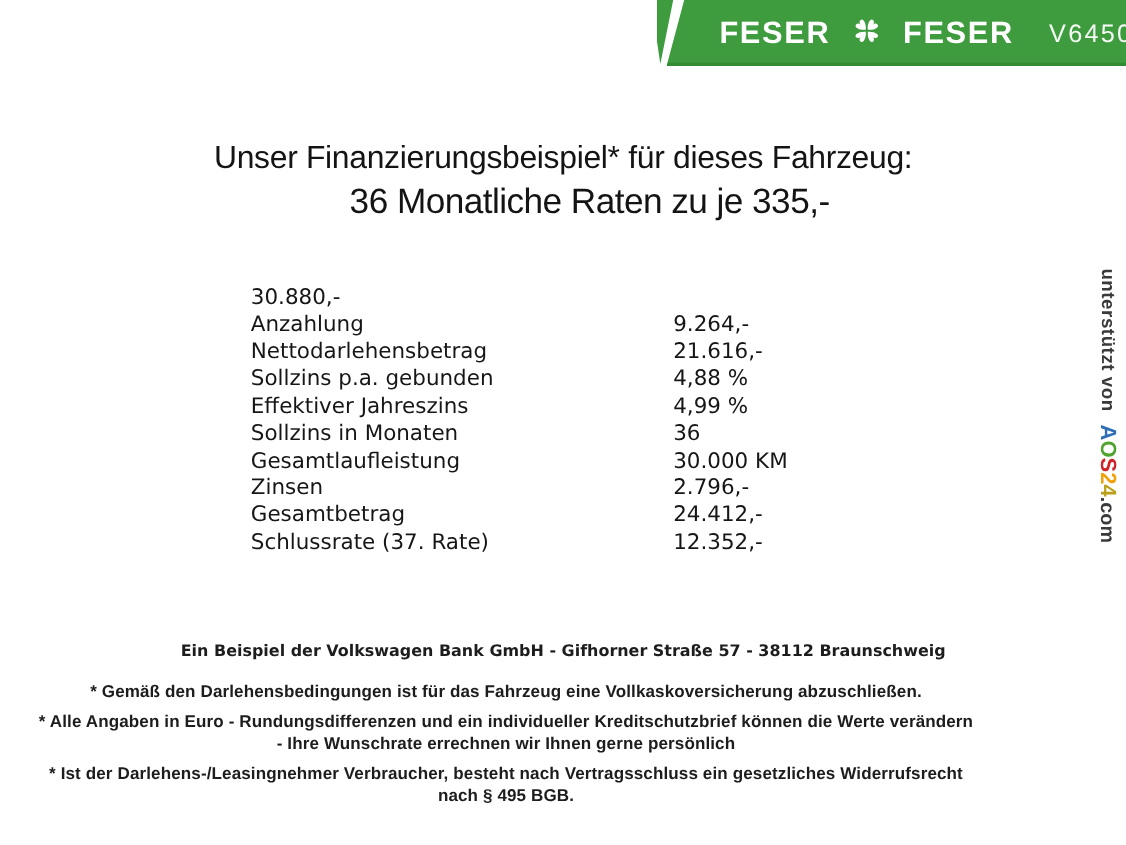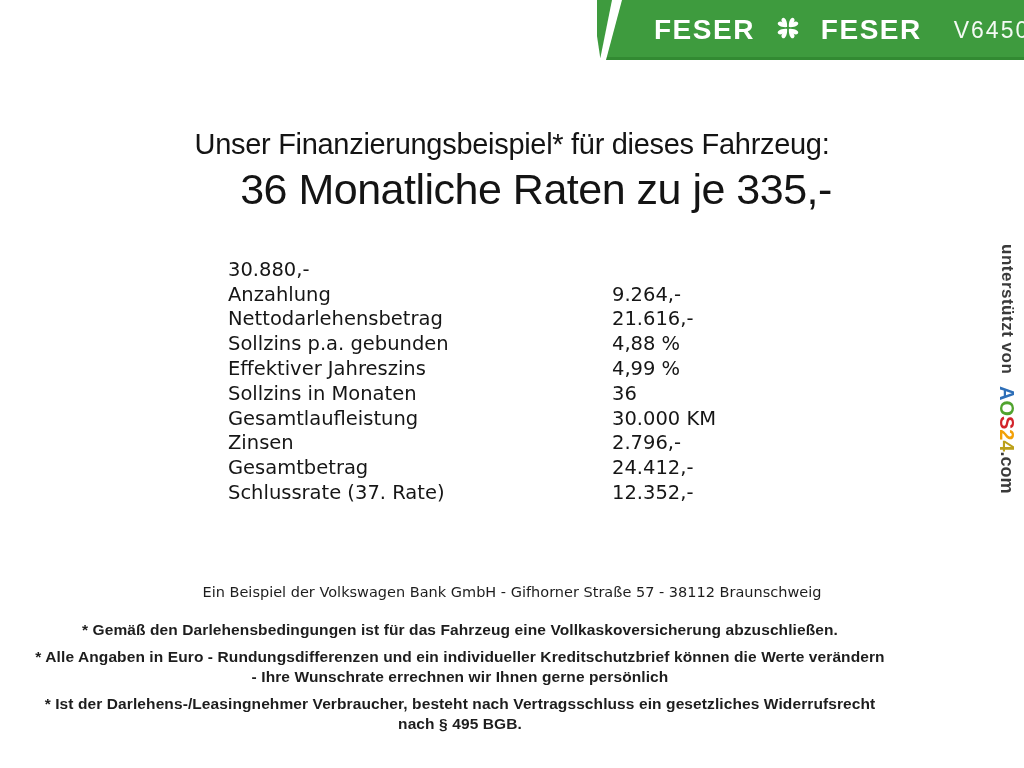--- a/index.html
+++ b/index.html
@@ -35,35 +35,35 @@
   }
   .clover{display:block;}
 
   
   .heading{
     position:absolute;left:0;top:92px;width:1024px;text-align:center;
     color:#141414;
     margin-top:36px;
   }
   .heading-line1{font-size:29px;letter-spacing:-0.3px;}
-  .heading-line2{font-size:43px;letter-spacing:-0.5px;margin-top:4px;padding-left:48px;}
+  .heading-line2{font-size:32px;letter-spacing:-0.5px;margin-top:4px;padding-left:48px;}
 
   
   .finance-table{
     position:absolute;left:228px;top:257px;width:560px;
     font-family:"DejaVu Sans",sans-serif;font-size:19.5px;color:#161616;
   }
   .frow{display:flex;height:24.8px;align-items:center;}
   .flabel{width:384px;white-space:nowrap;}
   .fvalue{white-space:nowrap;}
 
   
   .bank-line{
     position:absolute;left:0;top:584px;width:1024px;text-align:center;
-    font-family:"DejaVu Sans",sans-serif;font-size:14.5px;font-weight:normal;
+    font-family:"DejaVu Sans",sans-serif;font-size:14.5px;font-weight:bold;
     color:#1d1d1d;
   }
   .footnotes{
     position:absolute;left:0;top:620px;width:920px;text-align:center;
     font-family:"Liberation Sans",sans-serif;font-size:15.5px;font-weight:bold;
     color:#1d1d1d;line-height:20px;letter-spacing:0.1px;
   }
   .footnotes p{margin:0 0 7px 0;}
   .footnotes p:last-child{margin-bottom:0;}
 

